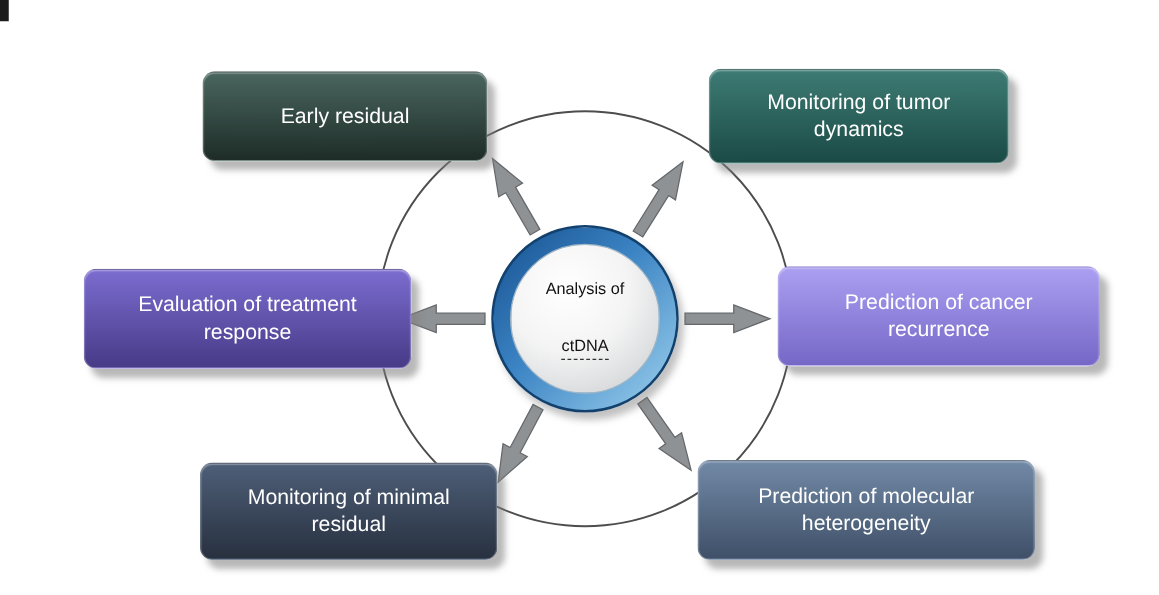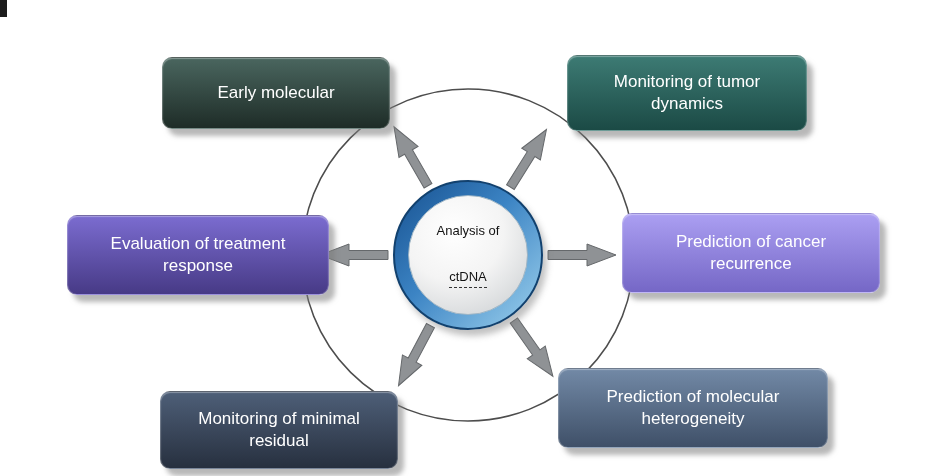--- a/index.html
+++ b/index.html
@@ -17,21 +17,21 @@
     font-size:17px;line-height:1.3;
     border-radius:10px;
     padding:6px 14px;box-sizing:border-box;
     box-shadow:6px 7px 5px rgba(125,125,125,0.55), inset 0 1px 1px rgba(255,255,255,0.35);
     border:1px solid rgba(255,255,255,0.25);
   }
   .node-early      {left:162px; top:57px;  width:228px; height:72px;}
   .node-tumor      {left:567px; top:55px;  width:240px; height:76px;}
   .node-treatment  {left:67px;  top:215px; width:262px; height:80px;}
   .node-recurrence {left:622px; top:213px; width:258px; height:80px;}
-  .node-minimal    {left:160px; top:370px; width:238px; height:78px;margin-top:21px;}
+  .node-minimal    {left:160px; top:370px; width:238px; height:78px;}
   .node-hetero     {left:558px; top:368px; width:270px; height:80px;}
 
   .center-badge{
     position:absolute;left:393px;top:180px;width:150px;height:150px;
     border-radius:50%;
     background:linear-gradient(135deg,#16508f 0%,#3c84c4 45%,#9ed2ee 100%);
     border:2px solid #12416e;
     box-sizing:border-box;
     display:flex;align-items:center;justify-content:center;
     box-shadow:4px 6px 6px rgba(120,120,120,0.45);
@@ -61,21 +61,21 @@
       <use href="#arr" transform="rotate(-120)"></use>
       <use href="#arr" transform="rotate(-58)"></use>
       <use href="#arr" transform="rotate(180)"></use>
       <use href="#arr" transform="rotate(0)"></use>
       <use href="#arr" transform="rotate(118)"></use>
       <use href="#arr" transform="rotate(55)"></use>
     </g>
   </svg>
 
   <div class="node node-early" style="background: linear-gradient(rgb(74, 102, 95) 0%, rgb(30, 44, 39) 100%);">
-    <span>Early molecular</span>
+    <span>Early residual</span>
   </div>
 
   <div class="node node-tumor" style="background: linear-gradient(rgb(61, 123, 116) 0%, rgb(27, 74, 69) 100%);">
     <span>Monitoring of tumor dynamics</span>
   </div>
 
   <div class="node node-treatment" style="background: linear-gradient(rgb(123, 108, 208) 0%, rgb(71, 58, 134) 100%);">
     <span>Evaluation of treatment response</span>
   </div>
 

